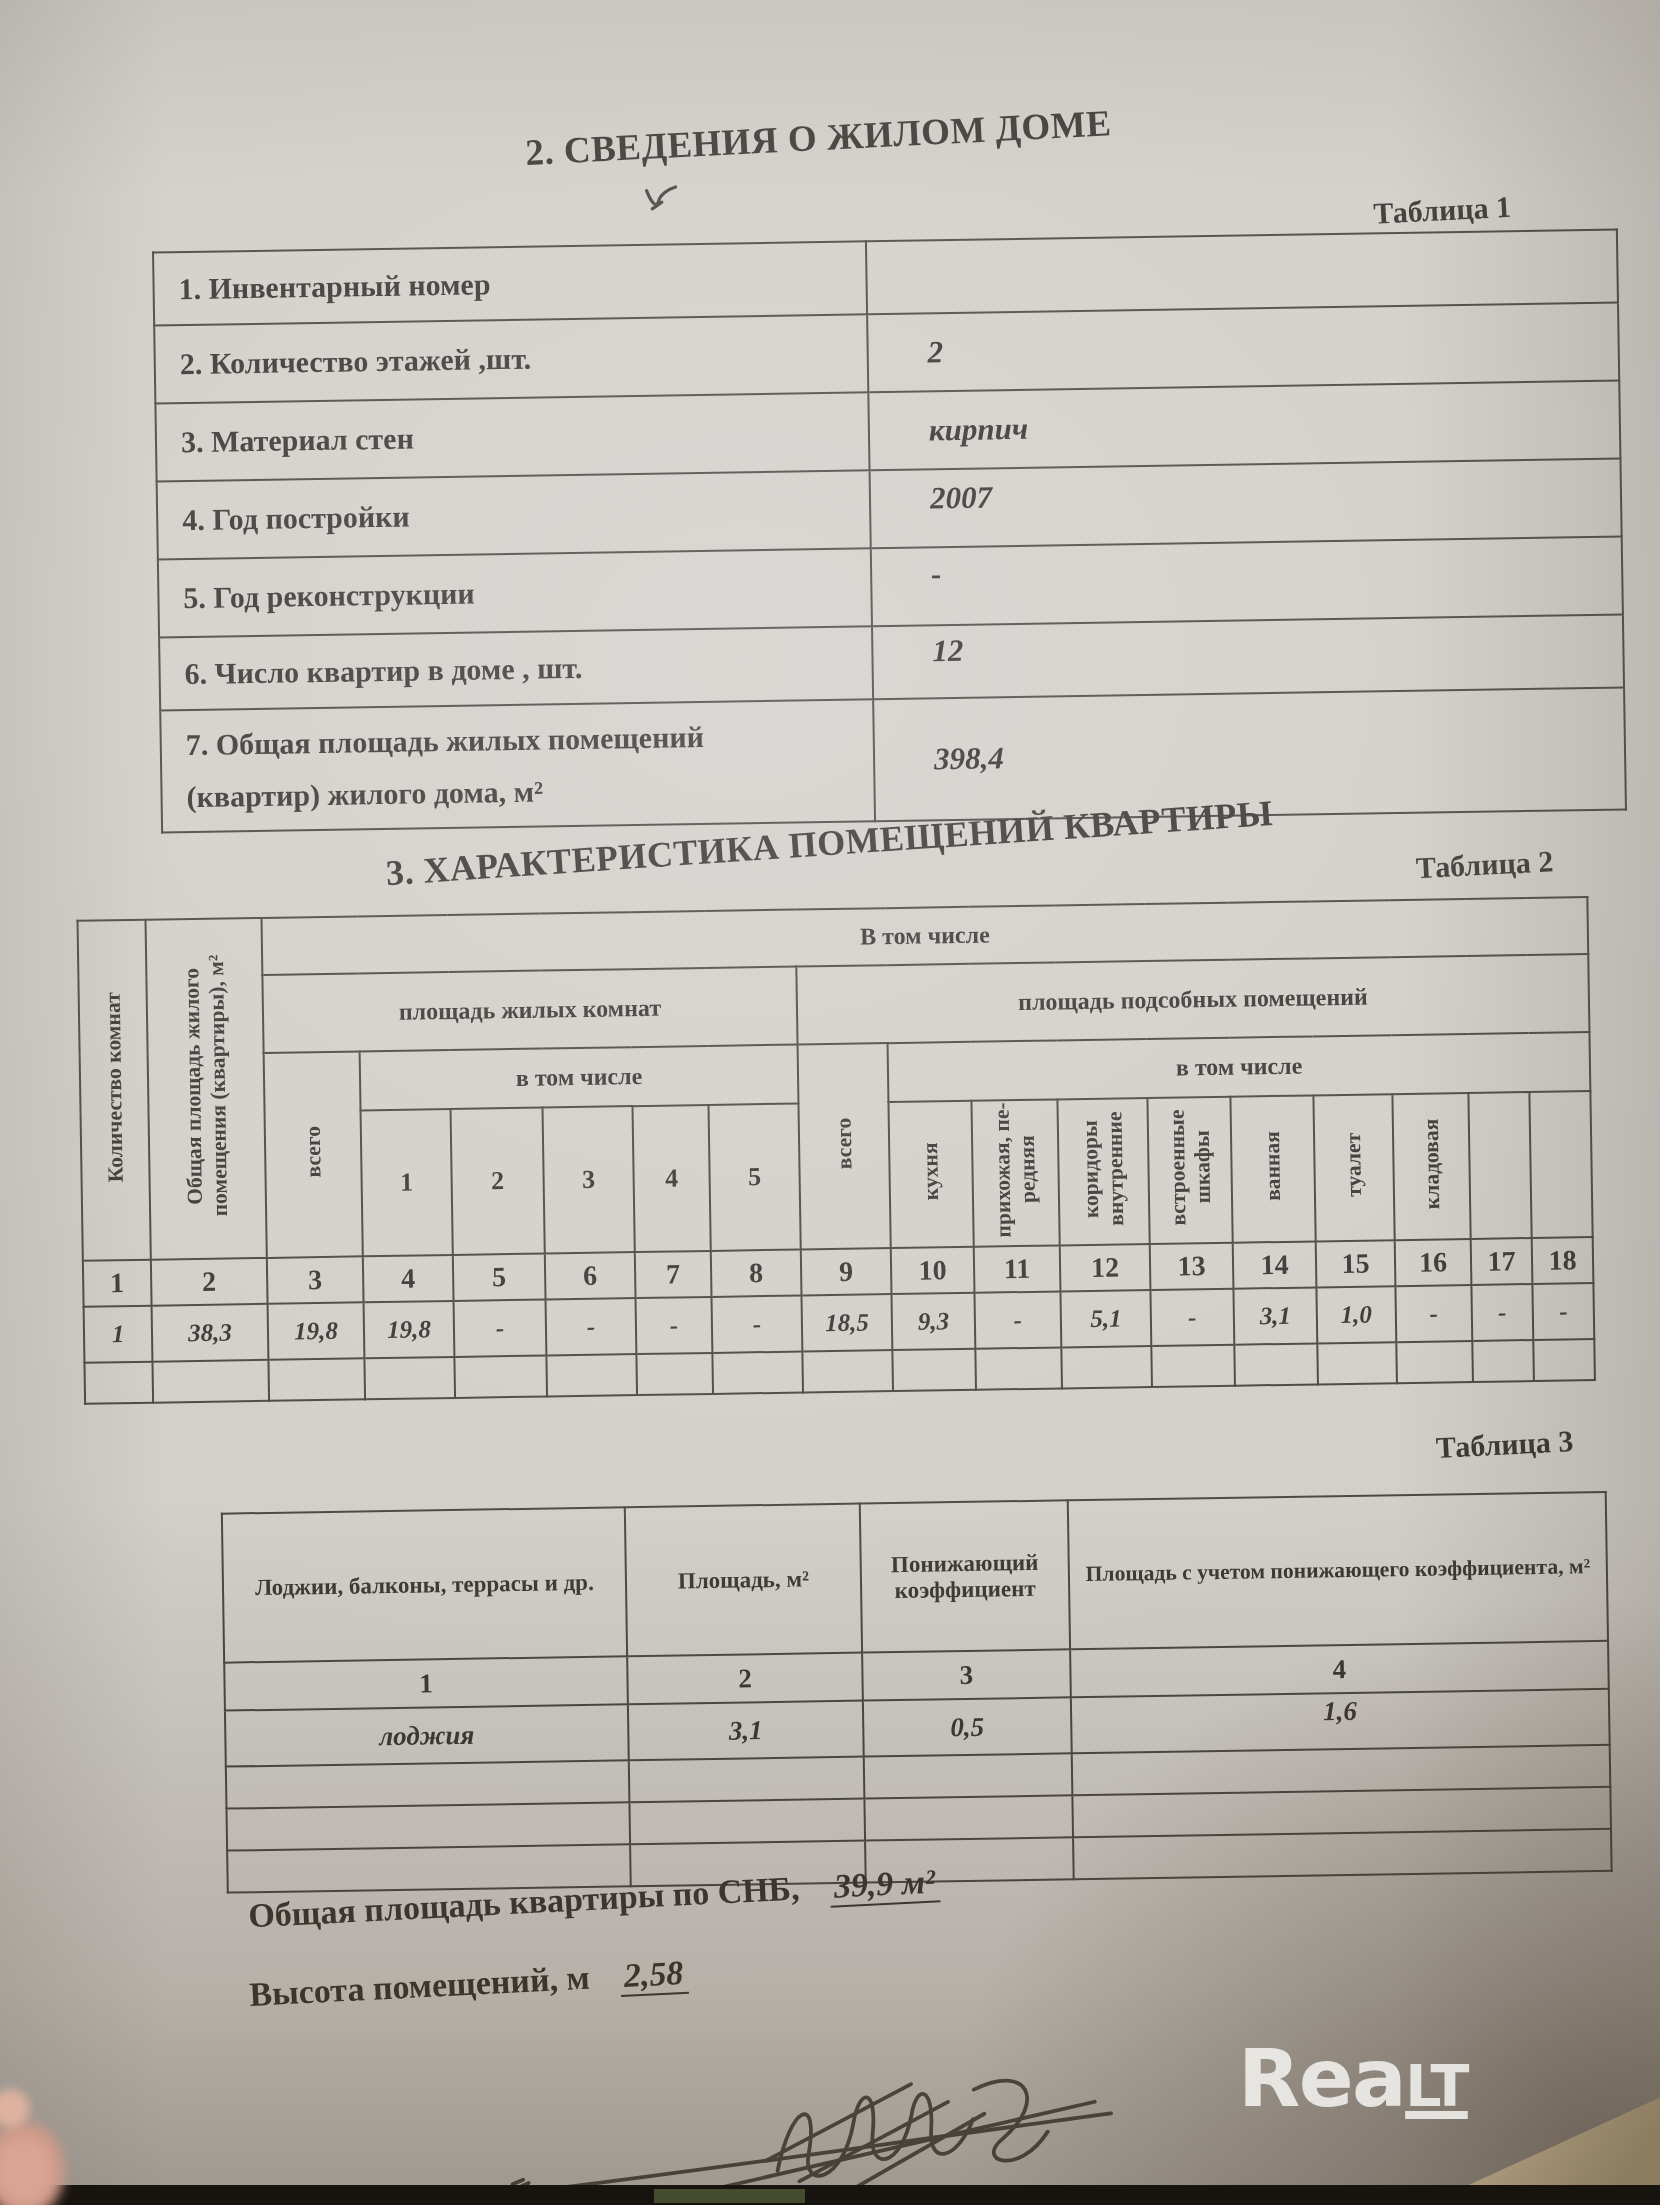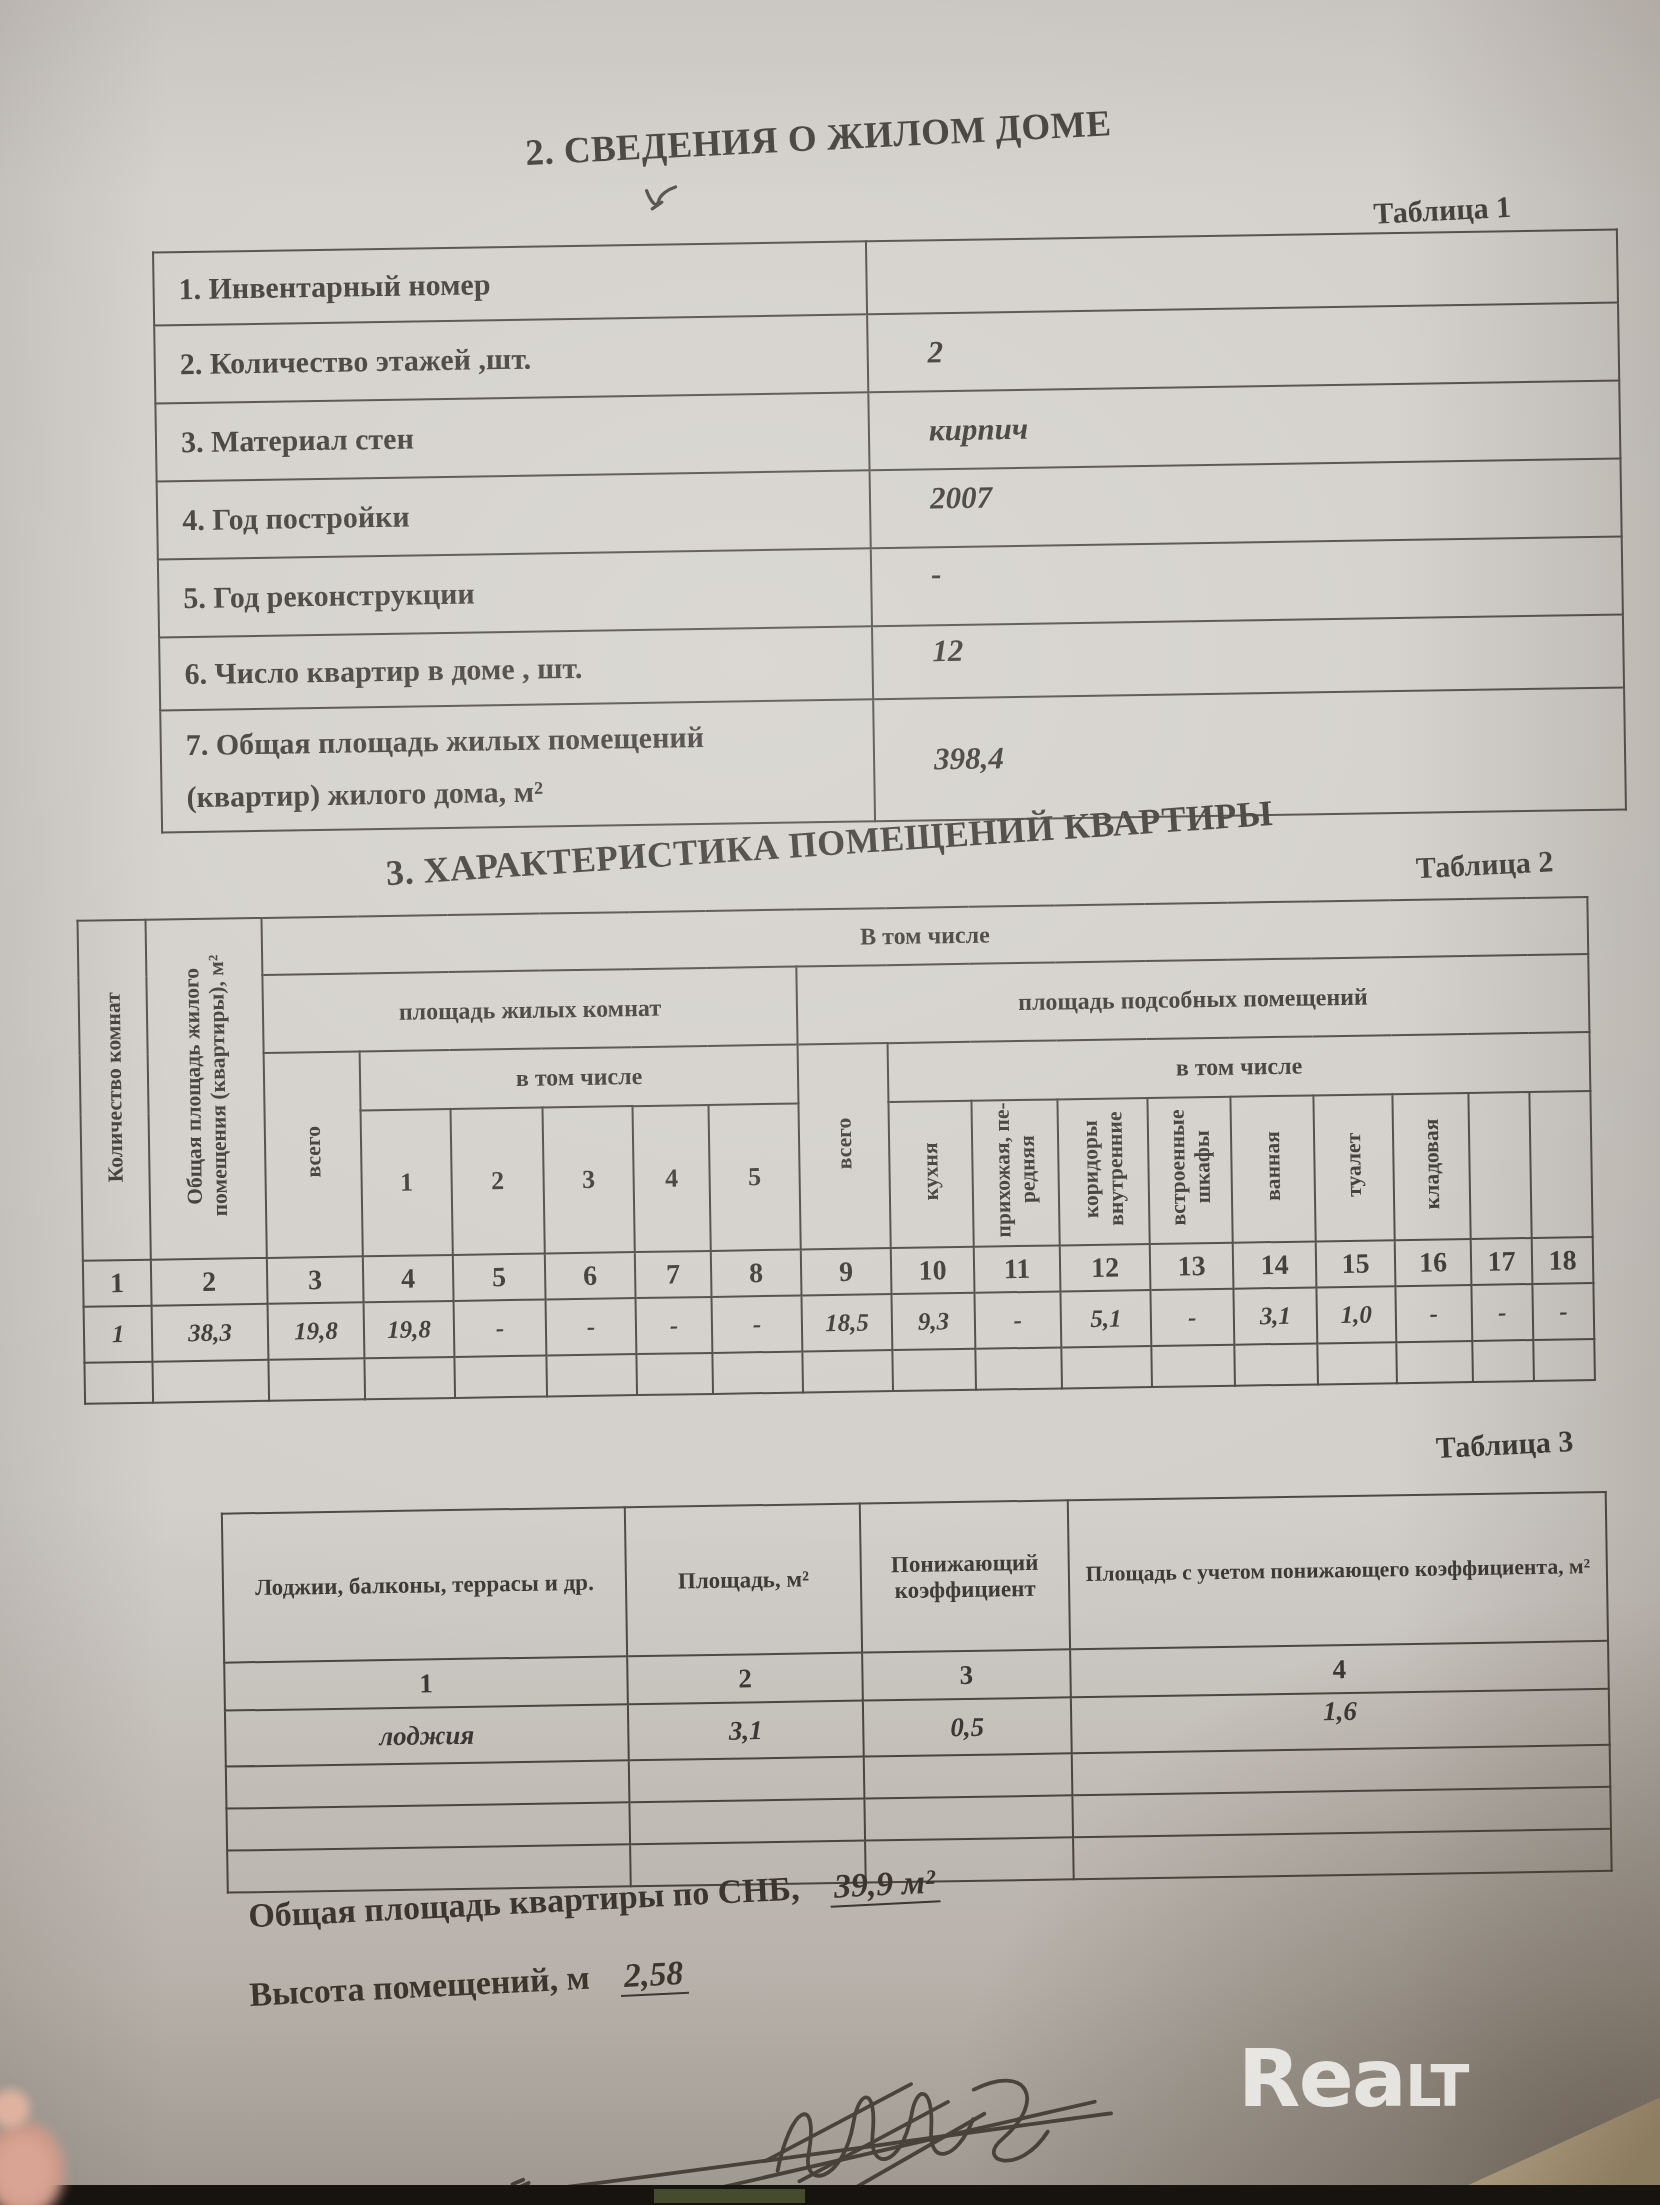--- a/index.html
+++ b/index.html
@@ -46,21 +46,21 @@
   .bottom-strip{position:absolute;left:0;top:2185px;width:1660px;height:20.5px;background:#17130f;z-index:6;}
   .strip-green{position:absolute;left:654px;top:2189px;width:151px;height:14px;background:#4c5733;opacity:.85;z-index:7;}
   .finger{position:absolute;left:-38px;top:2097px;width:124px;height:146px;z-index:7;
      background:radial-gradient(closest-side, #d9a493 35%, #cf9a89 55%, rgba(207,154,137,0) 75%);
      filter:blur(4.3px);border-radius:50%;}
   .finger2{position:absolute;left:-21.6px;top:2076px;width:65px;height:65px;z-index:7;
      background:radial-gradient(closest-side, #dfb2a0 40%, rgba(223,178,160,0) 75%);filter:blur(3.2px);border-radius:50%;}
   .watermark{position:absolute;left:1238px;top:2038px;z-index:8;
      font-family:"DejaVu Sans","Liberation Sans",sans-serif;font-weight:800;
      font-size:81px;line-height:1;color:rgba(243,241,238,0.88);letter-spacing:-1.6px;}
-  .watermark .sc{font-variant:small-caps;}
+  .watermark .sc{font-variant:small-caps;text-decoration:underline;}
   .sig{z-index:3;}
 </style>
 </head>
 <body>
 
 <div class="photo">
   <div class="sheet">
 
     <div class="abs ttl" style="left:0;top:116px;width:1660px;text-align:center;font-size:37px;transform:rotate(-2deg);">2. СВЕДЕНИЯ О ЖИЛОМ ДОМЕ</div>
 

